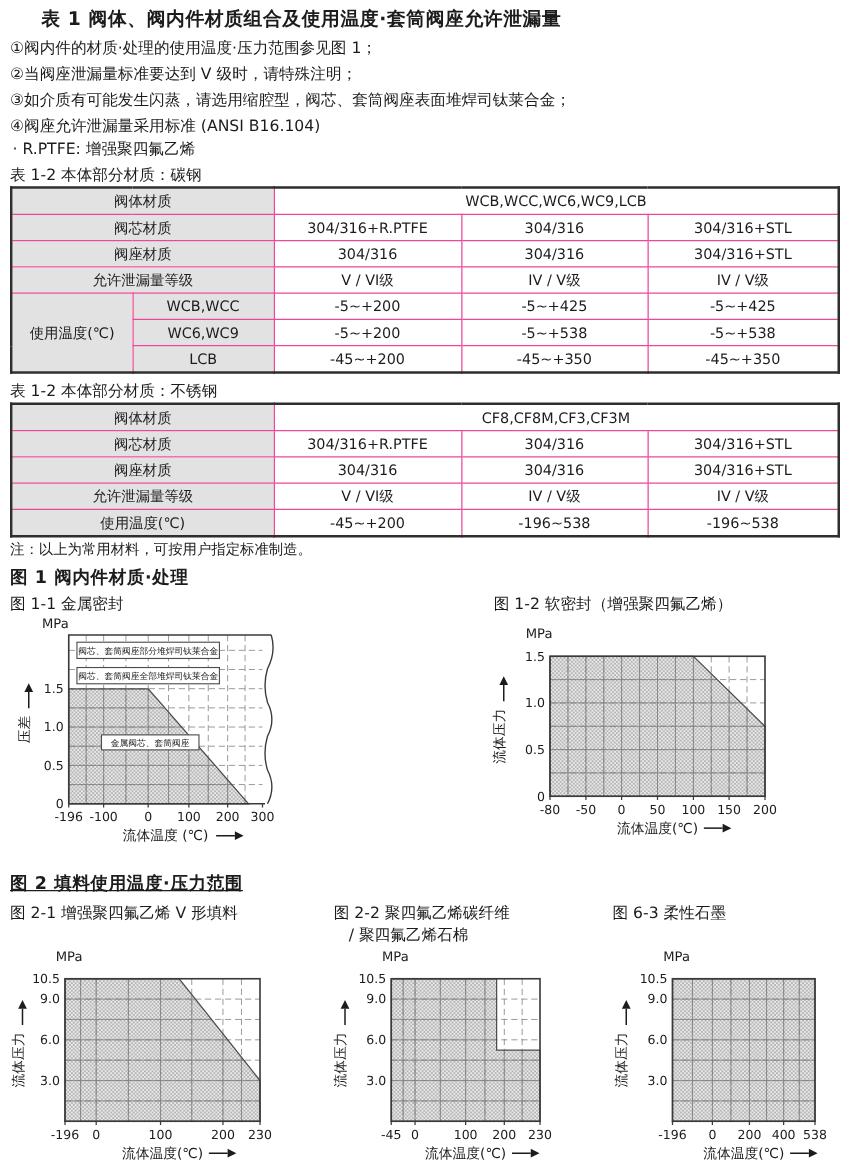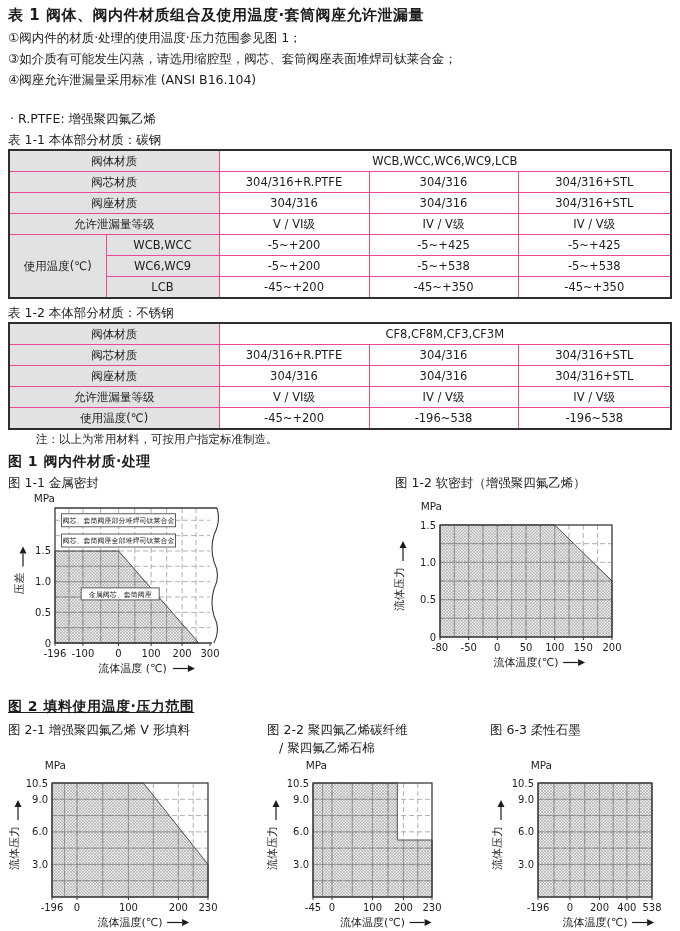--- a/index.html
+++ b/index.html
@@ -1,53 +1,54 @@
 <!DOCTYPE html>
 <html><head>
 <meta charset="utf-8">
 <style>
   html,body{margin:0;padding:0;}
   body{width:680px;height:931px;background:#fff;position:relative;overflow:hidden;
        font-family:"DejaVu Sans","Liberation Sans",sans-serif;color:#1c1c1c;}
   .abs{position:absolute;}
-  .h1{font-size:15px;font-weight:bold;letter-spacing:0.5px;}
+  .h1{font-size:15px;font-weight:bold;letter-spacing:0.5px;margin-left:25px;}
   .h2{font-size:14px;font-weight:bold;letter-spacing:0.5px;}
   .note{font-size:12.5px;line-height:21px;white-space:pre;}
   .cap{font-size:12.5px;}
-  .small{font-size:11.5px;margin-left:28px;}
+  .small{font-size:11.5px;}
   .legend{display:flex;gap:46px;font-size:12.5px;}
   table{border-collapse:collapse;table-layout:fixed;width:664px;}
   td{border:1px solid #ec4899;height:20px;text-align:center;font-size:11.5px;
      padding:0;overflow:hidden;white-space:nowrap;}
   table{border:2px solid #2e2e2e;}
   td.lbl{background:#e2e2e2;}
   .chart{position:absolute;}
   svg text{font-family:"DejaVu Sans","Liberation Sans",sans-serif;fill:#1c1c1c;}
   .tick{font-size:10px;}
   .axl{font-size:11px;}
   .unit{font-size:10.5px;}
   .bx{font-size:7px;}
 </style>
 </head>
 <body>
 
 <div class="abs h1" style="left:8px;top:6px;">表 1 阀体、阀内件材质组合及使用温度·套筒阀座允许泄漏量</div>
 
 <div class="abs" style="left:8px;top:27px;">
   <div class="note">①阀内件的材质·处理的使用温度·压力范围参见图 1；</div>
+  <div class="note">②当阀座泄漏量标准要达到 V 级时，请特殊注明；</div>
   <div class="note">③如介质有可能发生闪蒸，请选用缩腔型，阀芯、套筒阀座表面堆焊司钛莱合金；</div>
   <div class="note">④阀座允许泄漏量采用标准 (ANSI B16.104)</div>
 </div>
 
 <div class="abs legend" style="left:10px;top:111px;flex-direction:column;">
   <span>· R.PTFE: 增强聚四氟乙烯</span>
   <span>· STL: 堆焊司钛莱合金</span>
 </div>
 
-<div class="abs cap" style="left:8px;top:132px;">表 1-1 本体部分材质：碳钢</div>
+<div class="abs cap" style="left:8px;top:132px;">表 1-2 本体部分材质：碳钢</div>
 
 <table class="abs" style="left:8px;top:149px;">
   <colgroup>
       <col style="width:97px">
       <col style="width:113px">
       <col style="width:150px">
       <col style="width:149px">
       <col style="width:153px">
     </colgroup>
   <tbody>

